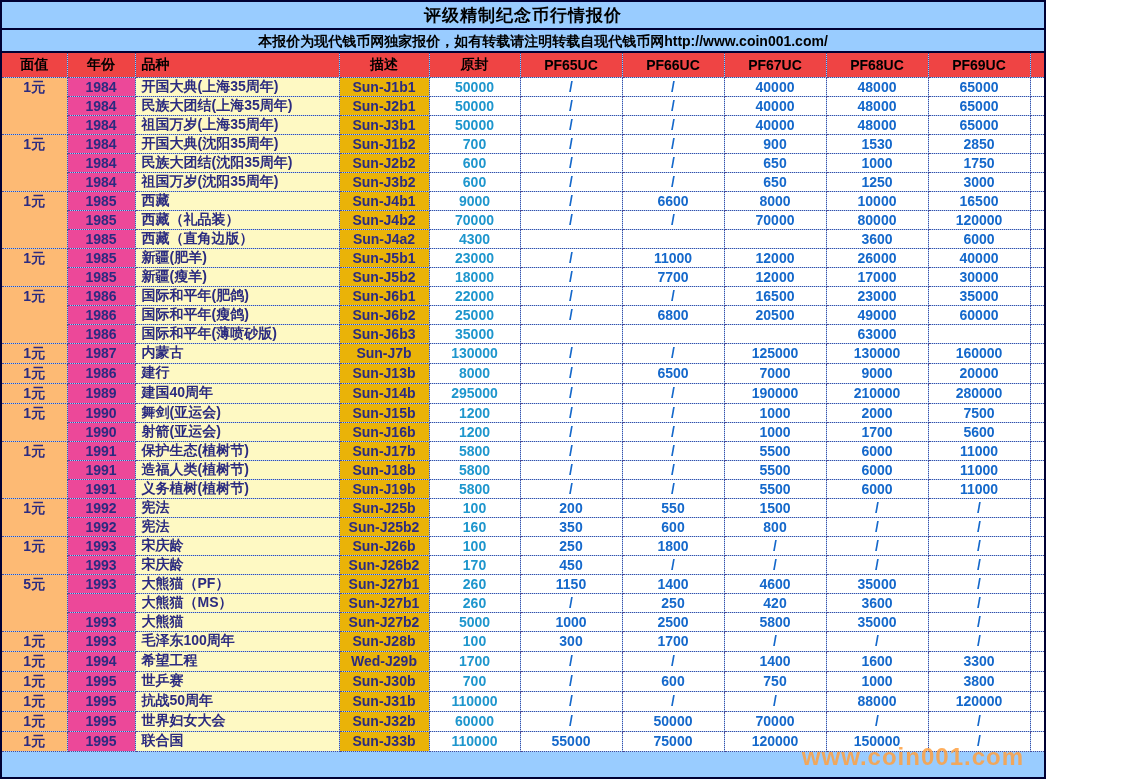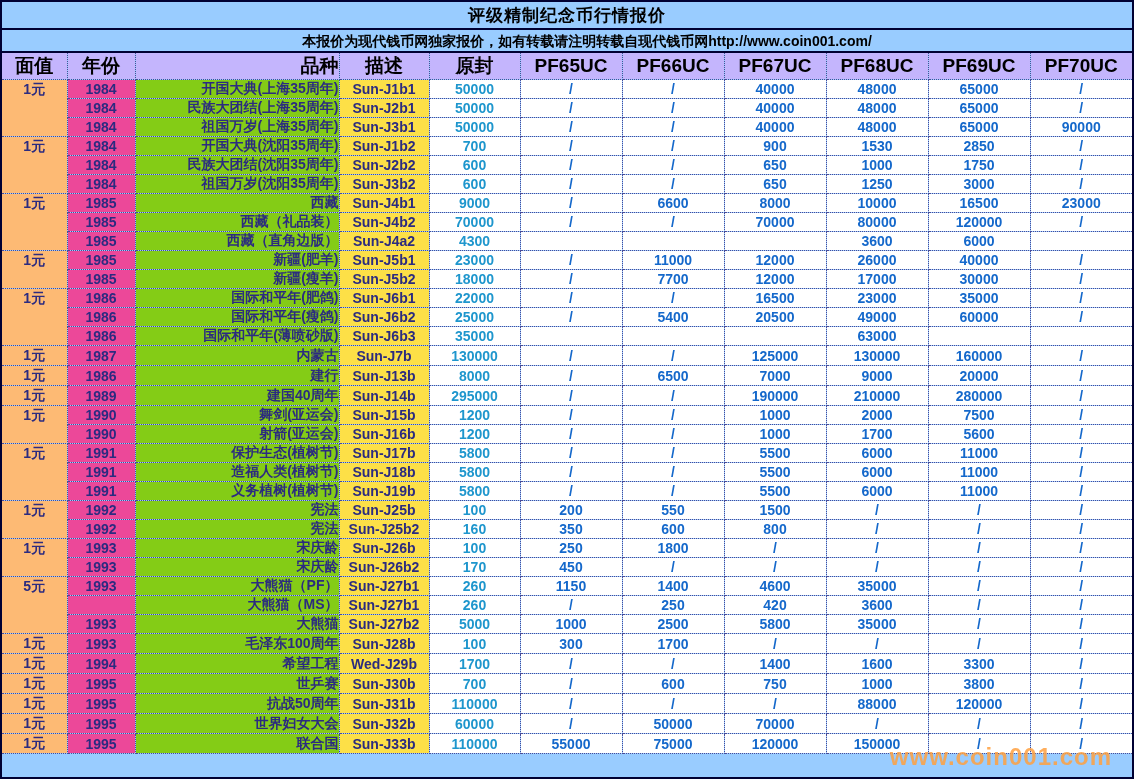--- a/index.html
+++ b/index.html
@@ -2,21 +2,21 @@
 <html><head>
 <meta charset="utf-8">
 <style>
   * { margin:0; padding:0; box-sizing:border-box; }
   body {
     font-family: "Liberation Sans", "DejaVu Sans", sans-serif;
     background:#fff;
   }
   .page {
     position:relative;
-    width:1134px; height:779px;
+    width:1046px; height:779px;
     overflow:hidden;
     background:#99CCFF;
     border:2px solid #000033;
   }
   .title-bar {
     height:28px; line-height:28px;
     text-align:center;
     font-size:17px; font-weight:bold; color:#000000;
     letter-spacing:1px;
     background:#99CCFF;
@@ -30,49 +30,49 @@
     border-bottom:2px solid #000033;
     padding-left:40px;
   }
   table.price-table {
     width:1130px;
     border-collapse:collapse;
     table-layout:fixed;
   }
   thead th {
     height:24px;
-    background:#c4b5fd;
-    font-size:19px; font-weight:bold; color:#000000;
+    background:#ef4444;
+    font-size:14px; font-weight:bold; color:#000000;
     border-right:1px dotted #4A4A96;
     border-bottom:1px dotted #4A4A96;
     text-align:center;
     white-space:nowrap; overflow:hidden;
   }
   thead th:last-child { border-right:none; }
-  thead th.h-variety { text-align:right; padding-left:6px; }
+  thead th.h-variety { text-align:left; padding-left:6px; }
   tbody td {
     height:19px;
     font-size:14px; font-weight:bold;
     border-right:1px dotted #4A4A96;
     border-bottom:1px dotted #4A4A96;
     text-align:center;
     vertical-align:middle;
     white-space:nowrap; overflow:hidden;
   }
   tbody td:last-child { border-right:none; }
   td.c-face {
     background:#fdba74; color:#2B2B80;
     vertical-align:top; padding-top:1px;
   }
   td.c-year { background:#ec4899; color:#2B2B80; }
   td.c-variety {
-    background:#84cc16; color:#2B2B80;
-    text-align:right; padding-left:6px;
-  }
-  td.c-desc { background:#fde047; color:#2B2B80; }
+    background:#fef9c3; color:#2B2B80;
+    text-align:left; padding-left:6px;
+  }
+  td.c-desc { background:#eab308; color:#2B2B80; }
   td.c-price { background:#FFFFFF; color:#1468CB; }
   td.c-orig { color:#1E96CD; }
   .watermark {
     position:absolute;
     right:20px; bottom:6px;
     font-size:24px; font-weight:bold;
     color:rgba(255,160,64,0.85);
     letter-spacing:1px;
     pointer-events:none;
   }
@@ -261,21 +261,21 @@
           <td class="c-price">23000</td>
           <td class="c-price">35000</td>
           <td class="c-price">/</td>
         </tr>
         <tr>
           <td class="c-year">1986</td>
           <td class="c-variety">国际和平年(瘦鸽)</td>
           <td class="c-desc">Sun-J6b2</td>
           <td class="c-price c-orig">25000</td>
           <td class="c-price">/</td>
-          <td class="c-price">5400</td>
+          <td class="c-price">6800</td>
           <td class="c-price">20500</td>
           <td class="c-price">49000</td>
           <td class="c-price">60000</td>
           <td class="c-price">/</td>
         </tr>
         <tr>
           <td class="c-year">1986</td>
           <td class="c-variety">国际和平年(薄喷砂版)</td>
           <td class="c-desc">Sun-J6b3</td>
           <td class="c-price c-orig">35000</td>

